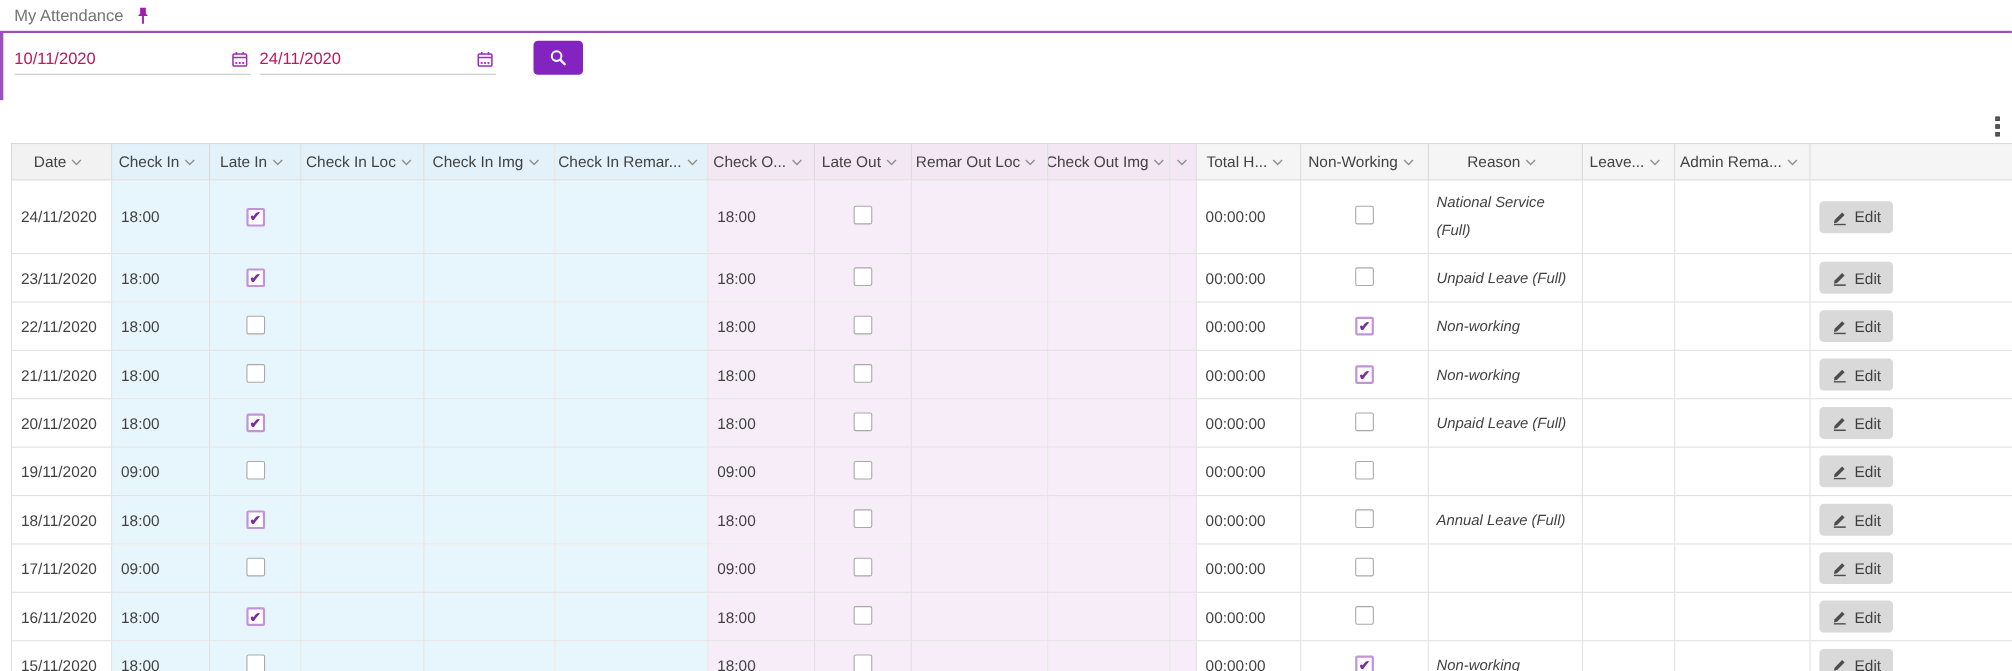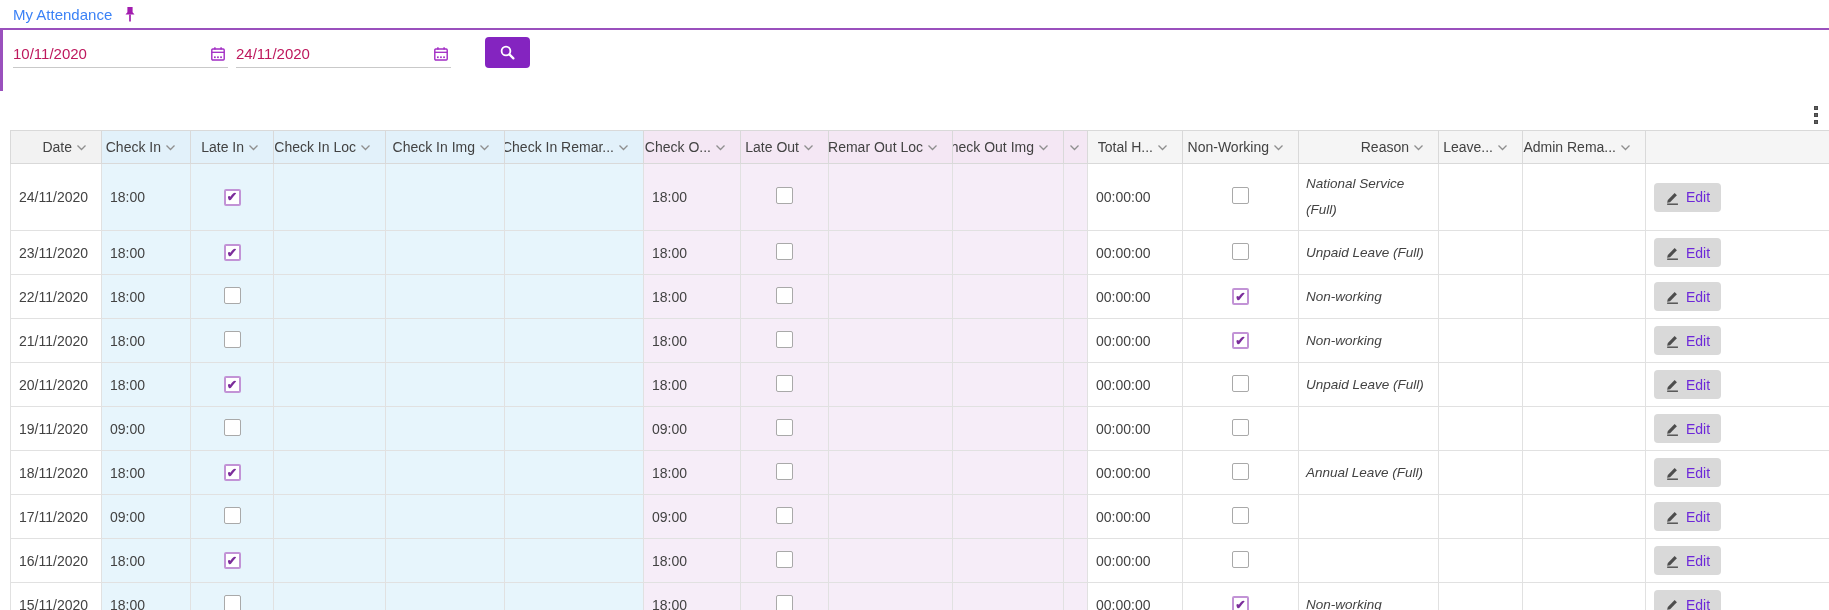--- a/index.html
+++ b/index.html
@@ -4,21 +4,21 @@
 <style>
   * { box-sizing: border-box; }
   html,body { margin:0; padding:0; }
   .page {
     position:relative; width:1829px; height:610px; overflow:hidden;
     background:#ffffff; font-family:"Liberation Sans", sans-serif; color:#424242;
   }
   
   .titlebar { display:flex; align-items:center; height:30px; padding-left:13px;
               border-bottom:2px solid #9a50bd; }
-  .title { font-size:15px; color:#3b82f6; }
+  .title { font-size:15px; color:#737373; }
   .pin { margin-left:11px; display:inline-flex; cursor:pointer; }
   
   .filter-panel { border-left:3px solid #9a50bd; height:61px; padding:5px 0 0 10px; }
   .filter-label-row { font-size:13px; }
   .filter-label { color:#2b8ce4; }
   .req { color:#e04343; margin-left:3px; font-size:12px; vertical-align:top; }
   .date-fields { display:flex; align-items:flex-end; margin-top:2px; }
   .date-field { display:flex; align-items:center; width:215px;
                 border-bottom:1px solid #c9c9c9; padding-bottom:5px; margin-right:8px; }
   .date-field input { flex:1; min-width:0; border:none; outline:none; background:transparent;
@@ -32,21 +32,21 @@
            gap:3px; padding:2px; cursor:pointer; }
   .kebab i { width:4px; height:4px; background:#5f5f5f; border:1px solid #474747; }
   
   .grid { margin:39px 0 0 10px; }
   table { border-collapse:collapse; table-layout:fixed; width:1819px; }
   th { height:33px; font-weight:400; font-size:14px; color:#424242; text-align:left;
        padding:0 8px; border:1px solid #d9d9d9; border-left:none; cursor:pointer;
        white-space:nowrap; overflow:hidden; }
   th:first-child { border-left:1px solid #d9d9d9; }
   th:last-child { border-right:none; }
-  .th-inner { display:flex; align-items:center; justify-content:flex-end; }
+  .th-inner { display:flex; align-items:center; justify-content:center; }
   .th-inner.only-chev { justify-content:center; }
   .chev { flex:0 0 auto; margin-left:4px; margin-right:6px; display:inline-flex; }
   td { height:44px; font-size:14px; color:#424242; padding:0 8px; vertical-align:middle;
        border-right:1px solid #e1e1e1; border-bottom:1px solid #e1e1e1;
        white-space:nowrap; overflow:hidden; }
   td:first-child { border-left:1px solid #e1e1e1; }
   td:last-child { border-right:none; }
   td.col-reason { white-space:normal; line-height:26px; padding:7px 7px; font-size:13.5px;font-style:italic; }
   td.center { text-align:center; }
   
@@ -56,21 +56,21 @@
   th.g-plain{ background:#f5f5f5; }   td.g-plain{ background:#ffffff; }
   th.g-act  { background:#f5f5f5; }   td.g-act  { background:#ffffff; }
   
   .cb { display:inline-flex; align-items:center; justify-content:center;
         width:17px; height:17px; border:1.5px solid #a9a9a9; border-radius:2px;
         background:#fff; font-size:12.5px; font-weight:bold; line-height:1; color:transparent; }
   .cb.checked { border:2px solid #c293d6; color:#7b2d9b; }
   
   .edit-btn { display:inline-flex; align-items:center; gap:6px; height:29px; padding:0 11px;
               background:#d9d9d9; border:none; border-radius:4px; cursor:pointer;
-              font-family:"Liberation Sans",sans-serif; font-size:14px; color:#6d28d9; }
+              font-family:"Liberation Sans",sans-serif; font-size:14px; color:#404040; }
 </style>
 </head>
 <body>
 
 <div class="page">
 
   <div class="titlebar">
     <span class="title">My Attendance</span>
     <span class="pin">
       <svg width="14" height="17" viewBox="0 0 14 17">

